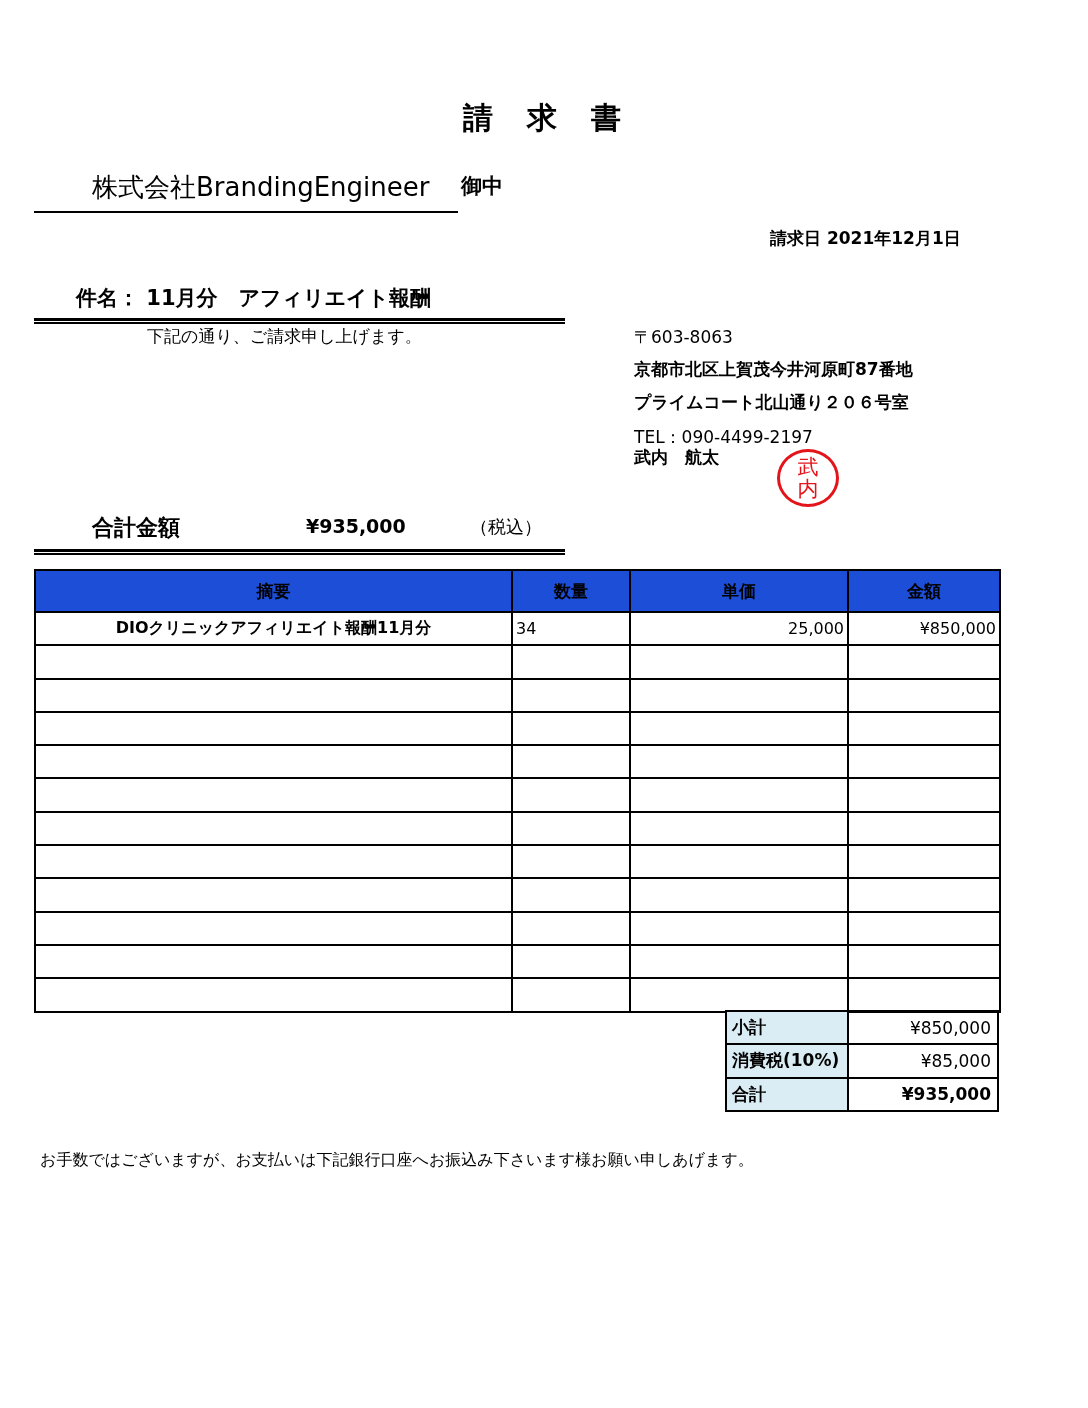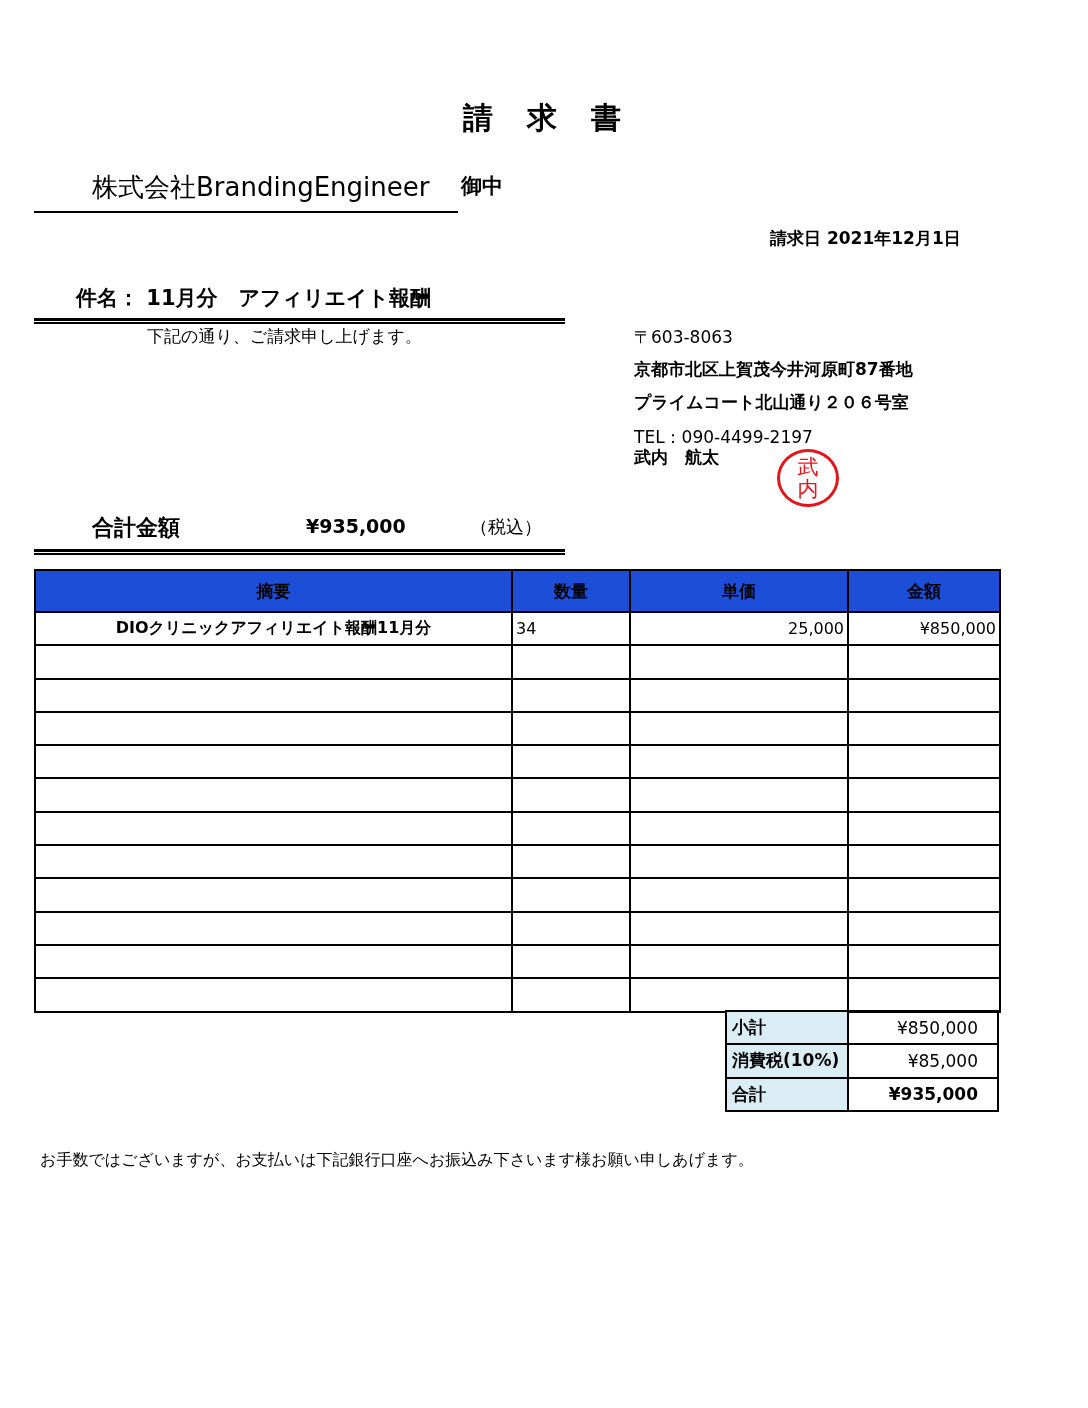--- a/index.html
+++ b/index.html
@@ -37,21 +37,21 @@
   table.items td { height: 33.3px; font-size: 16px; padding: 0 3px; white-space: nowrap; overflow: hidden; }
   table.items td.left { text-align: center; font-weight: bold; }
   table.items td.qty { text-align: left; }
   table.items td.right { text-align: right; }
   table.items col.c1 { width: 477px; }
   table.items col.c2 { width: 118px; }
   table.items col.c3 { width: 218px; }
   table.items col.c4 { width: 152px; }
 
   table.summary { position: absolute; left: 725px; top: 1010px; width: 274px; border-collapse: collapse; table-layout: fixed; }
-  table.summary td { border: 2px solid #000; height: 33.3px; font-size: 17px; padding: 0 19px; white-space: nowrap; }
+  table.summary td { border: 2px solid #000; height: 33.3px; font-size: 17px; padding: 0 6px; white-space: nowrap; }
   table.summary td.label { background: #daedf4; font-weight: bold; width: 122px; padding-left: 5px; }
   table.summary td.value { text-align: right; }
   table.summary tr.grand td.value { font-weight: bold; }
 
   .footer-note { left: 40px; top: 1150px; font-size: 16px; white-space: nowrap; }
 </style>
 </head>
 <body>
 
 <div class="abs title">

